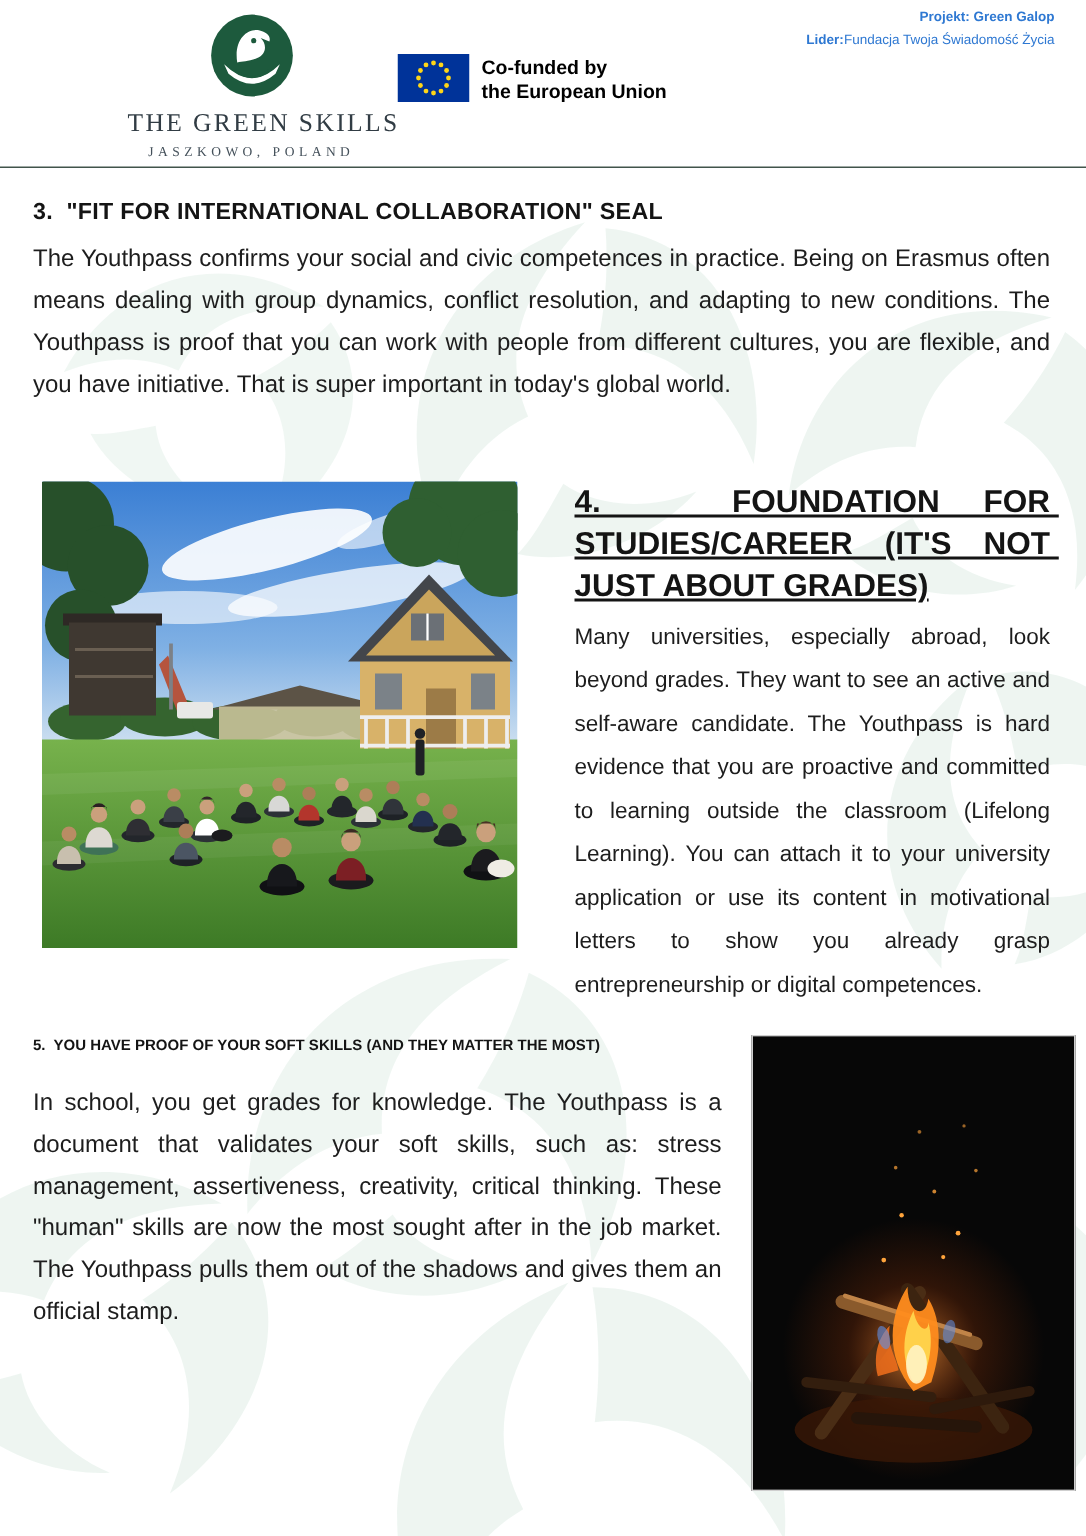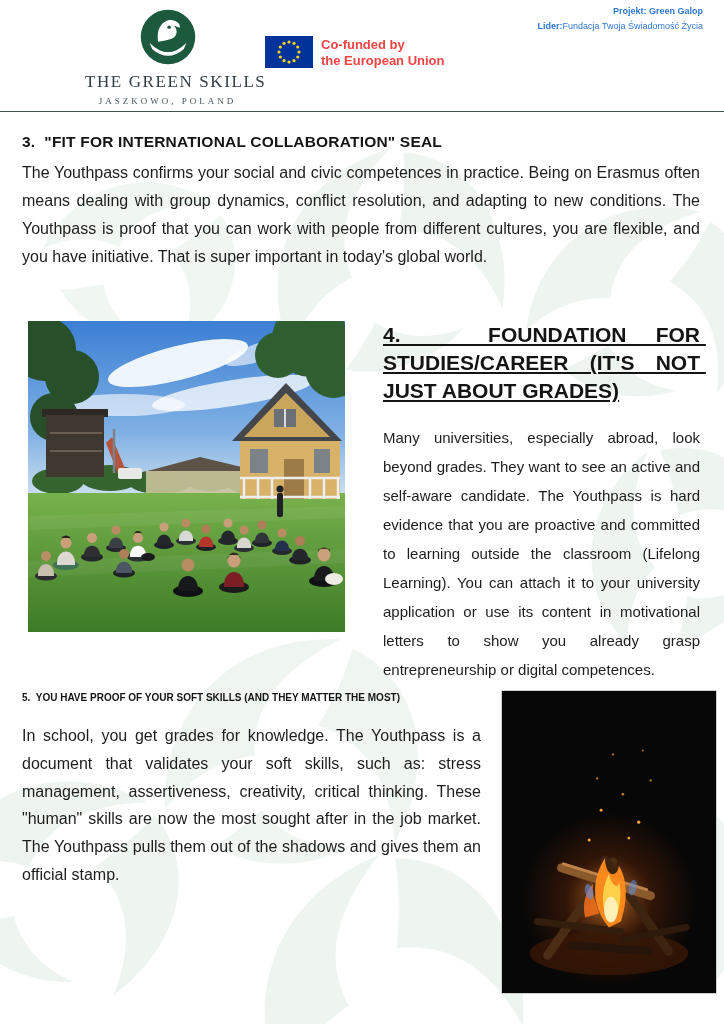--- a/index.html
+++ b/index.html
@@ -11,33 +11,33 @@
   .wm-layer{position:absolute;inset:0;z-index:0;pointer-events:none;}
   .wm{position:absolute;}
   
   .hdr{position:absolute;z-index:2;}
   .logo-block{left:85px;top:8px;width:165px;text-align:center;}
   .logo-circle{width:58px;height:58px;display:block;margin:0 auto;}
   .brand-name{font-family:"Liberation Serif",serif;font-size:17px;letter-spacing:1.6px;color:#313c44;margin-top:6px;white-space:nowrap;}
   .brand-loc{font-family:"Liberation Serif",serif;font-size:9px;letter-spacing:3px;color:#44505a;margin-top:4px;font-weight:normal;}
   .eu-block{left:265px;top:36px;display:flex;align-items:flex-start;gap:8px;}
   .eu-flag{width:48px;height:32px;display:block;}
-  .eu-text{font-size:13px;font-weight:bold;color:#ef4444;line-height:16px;padding-top:1px;}
+  .eu-text{font-size:13px;font-weight:bold;color:#000000;line-height:16px;padding-top:1px;}
   .project-info{right:21px;top:4px;text-align:right;color:#2e78d2;font-size:9px;line-height:14.5px;width:330px;}
   .pi-b{font-weight:bold;}
   .hdr-rule{position:absolute;left:0;top:111px;width:724px;border-top:1.6px solid #41544b;z-index:2;}
   
   .sec{position:absolute;z-index:1;color:#1d1d1d;}
   .sec-heading{font-weight:bold;color:#141414;white-space:pre-wrap;}
   .s3{left:22px;top:130px;width:678px;}
   .s3 .sec-heading{font-size:15.5px;line-height:24px;letter-spacing:.2px;}
   .s3 .body{margin-top:5px;font-size:16px;line-height:28px;text-align:justify;}
   .s4{left:383px;top:321px;width:317px;}
   .s4 .sec-heading{font-size:21px;line-height:28px;text-align:justify;text-align-last:left;text-decoration:underline;}
-  .s4 .body{margin-top:18px;font-size:15px;line-height:29px;text-align:justify;}
+  .s4 .body{margin-top:5px;font-size:15px;line-height:29px;text-align:justify;}
   .s5{left:22px;top:681px;width:459px;}
   .s5 .sec-heading{font-size:10px;line-height:33px;text-align:justify;text-align-last:left;}
   .s5 .body{margin-top:8px;font-size:16px;line-height:27.8px;text-align:justify;}
   .s5 .summary{margin-top:17px;font-size:16px;line-height:28px;text-align:justify;}
   
   .photo{position:absolute;z-index:2;display:block;}
   .group-photo{left:28px;top:321px;width:317px;height:311px;}
   .campfire-photo{left:501px;top:690px;width:216px;height:304px;border:1px solid #cfcfcf;box-sizing:border-box;background:#070707;}
 </style>
 </head>

